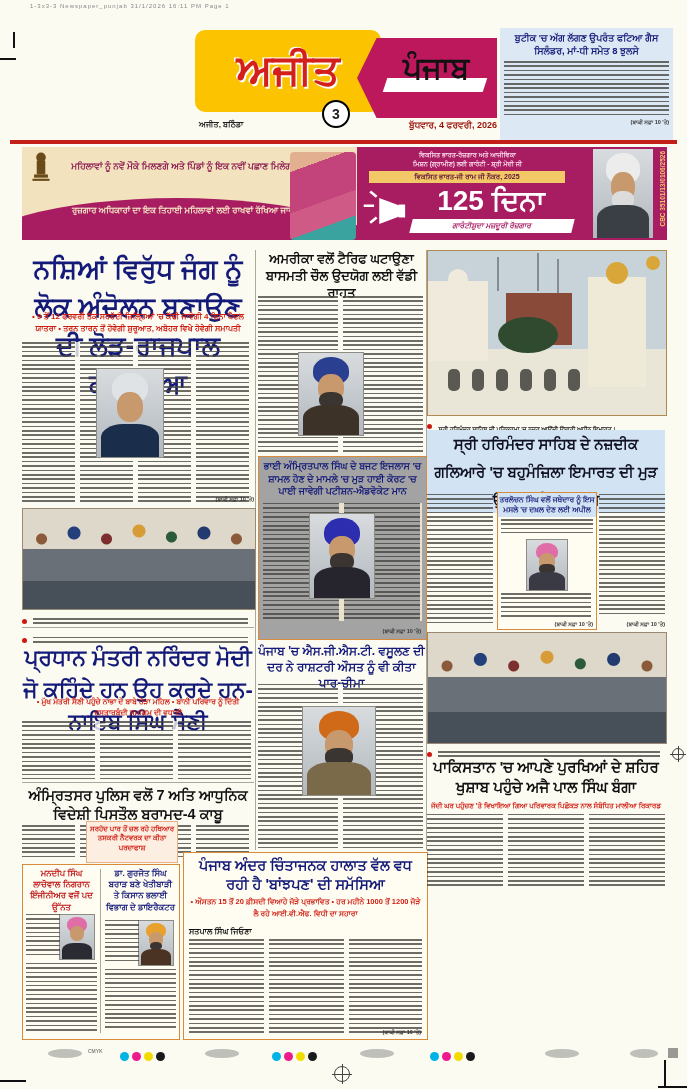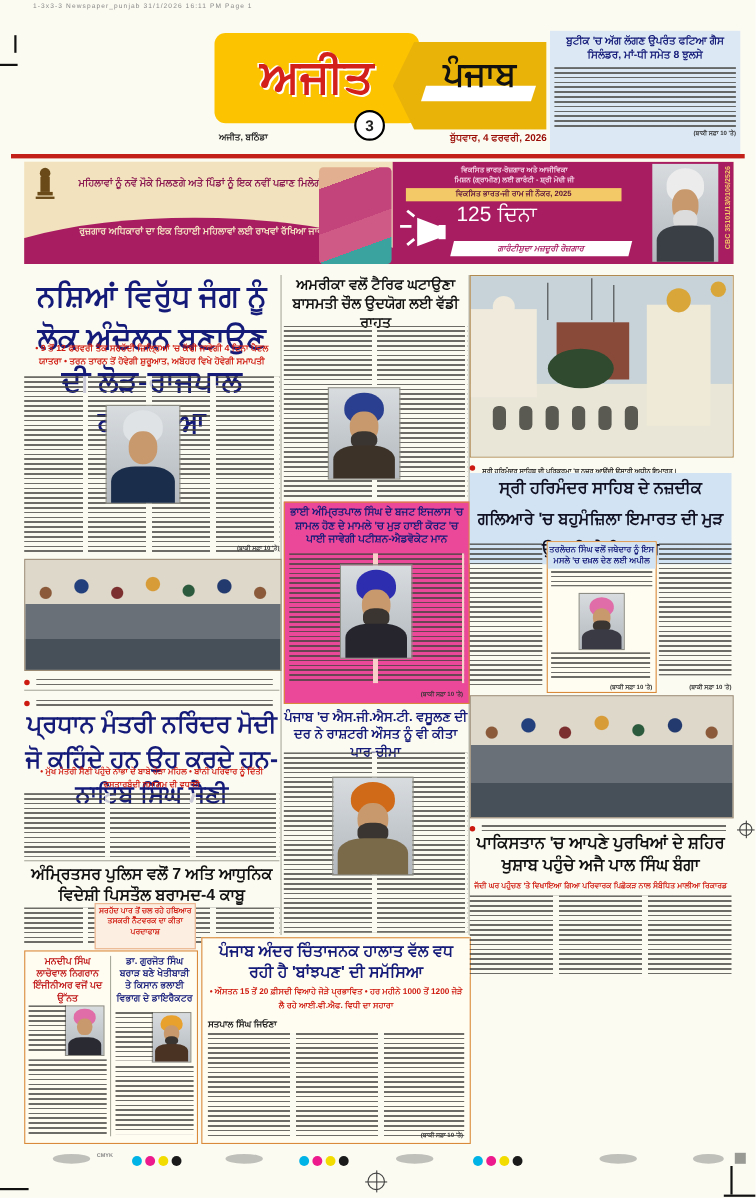--- a/index.html
+++ b/index.html
@@ -57,21 +57,21 @@
   <div class="abs brief" style="left:500px;top:28px;width:165px;height:108px">
     <div class="hd navy" style="font-size:9.5px">ਬੁਟੀਕ 'ਚ ਅੱਗ ਲੱਗਣ ਉਪਰੰਤ ਫਟਿਆ ਗੈਸ ਸਿਲੰਡਰ, ਮਾਂ-ਧੀ ਸਮੇਤ 8 ਝੁਲਸੇ</div>
     <div class="fl1" style="height:56px;margin-top:4px"></div>
     <div class="more" style="margin-top:2px">(ਬਾਕੀ ਸਫ਼ਾ 10 'ਤੇ)</div>
   </div>
 
   <div class="abs" style="left:195px;top:30px;width:302px;height:106px">
     <div class="abs" style="left:0;top:0;width:186px;height:82px;background:#fcc400;border-radius:10px">
       <div class="hd" style="font-size:42px;line-height:80px;color:#d3201a;text-shadow:1.5px 1.5px 0 #fff,-1.5px -1.5px 0 #fff">ਅਜੀਤ</div>
     </div>
-    <div class="abs" style="left:162px;top:8px;width:140px;height:80px;background:#eab308;
+    <div class="abs" style="left:162px;top:8px;width:140px;height:80px;background:#be185d;
          clip-path:polygon(0 50%,14% 0,100% 0,100% 100%,14% 100%)">
       <div class="abs" style="left:28px;top:40px;width:100px;height:14px;background:#fff;transform:skewX(-18deg)"></div>
       <div class="abs hd" style="left:24px;top:10px;width:110px;font-size:30px;color:#111">ਪੰਜਾਬ</div>
     </div>
     <div class="abs" style="left:127px;top:70px;width:24px;height:24px;border:2.5px solid #000;border-radius:50%;
          background:#fff;text-align:center;line-height:24px;font-size:14px;font-weight:bold">3</div>
     <div class="abs" style="left:4px;top:90px;font-size:8px;font-weight:bold;color:#222">ਅਜੀਤ, ਬਠਿੰਡਾ</div>
     <div class="abs" style="right:0;top:90px;font-size:9px;font-weight:bold;color:#9a1008">ਬੁੱਧਵਾਰ, 4 ਫਰਵਰੀ, 2026</div>
   </div>
 
@@ -91,21 +91,21 @@
          background:linear-gradient(160deg,#e2b090 0 18%,#c2447a 18% 55%,#cf5a86 55% 78%,#3aa3a0 78% 100%)"></div>
     <div class="abs" style="left:335px;top:0;width:310px;height:93px;background:#a81d62">
       <div class="abs hd" style="left:8px;top:4px;width:205px;font-size:6.5px;color:#f8d8ea">ਵਿਕਸਿਤ ਭਾਰਤ-ਰੋਜ਼ਗਾਰ ਅਤੇ ਆਜੀਵਿਕਾ</div>
       <div class="abs hd" style="left:8px;top:13px;width:205px;font-size:6.5px;color:#f8d8ea">ਮਿਸ਼ਨ (ਗ੍ਰਾਮੀਣ) ਲਈ ਗਾਰੰਟੀ - ਸ਼੍ਰੀ ਮੋਦੀ ਜੀ</div>
       <div class="abs hd" style="left:12px;top:24px;width:196px;height:12px;background:#f3c968;color:#5a1038;font-size:7px;line-height:12px">ਵਿਕਸਿਤ ਭਾਰਤ-ਜੀ ਰਾਮ ਜੀ ਨੌਕਰ, 2025</div>
       <svg class="abs" style="left:4px;top:42px" width="52" height="44" viewBox="0 0 40 34">
         <path d="M30 13 L14 7 L14 27 L30 21 Z" fill="#fff"></path>
         <rect x="29" y="12" width="5" height="10" fill="#fff"></rect>
         <path d="M12 6 l-5 -4 M10 13 l-8 0 M12 22 l-5 4" stroke="#fff" stroke-width="2" fill="none"></path>
       </svg>
-      <div class="abs" style="left:58px;top:38px;width:152px;font-size:19px;font-weight:normal;color:#fff;text-align:left">125 ਦਿਨਾ</div>
+      <div class="abs" style="left:58px;top:38px;width:152px;font-size:28px;font-weight:bold;color:#fff;text-align:center">125 ਦਿਨਾ</div>
       <div class="abs hd" style="left:54px;top:72px;width:162px;height:14px;background:#fff;color:#a81d62;font-size:7.5px;line-height:14px;transform:skewX(-14deg)">ਗਾਰੰਟੀਸ਼ੁਦਾ ਮਜ਼ਦੂਰੀ ਰੋਜ਼ਗਾਰ</div>
       <div class="abs portrait" style="left:236px;top:2px;width:60px;height:89px;--tc:#ececec;--bc:#3a3f46;border:none">
           <i class="pt"></i>
           <i class="pf"></i>
           <i class="pd" style="background:#dcdcdc"></i>
           <i class="pb"></i>
         </div>
       <div class="abs" style="right:1px;top:4px;writing-mode:vertical-rl;transform:rotate(180deg);font-size:6.5px;font-weight:bold;color:#f3c968">CBC 35101/13/0106/2526</div>
     </div>
   </div>
@@ -170,21 +170,21 @@
     </div>
   </div>
   <div class="abs fl" style="left:258px;top:296px;width:167px;height:156px;--cw:85px"></div>
   <div class="abs portrait" style="left:298px;top:352px;width:64px;height:82px;--tc:#2a3f8f;--bc:#3c3228">
       <i class="pt"></i>
       <i class="pf"></i>
       <i class="pd"></i>
       <i class="pb"></i>
     </div>
 
-  <div class="abs obox" style="left:258px;top:456px;width:167px;height:182px;background:#ec4899">
+  <div class="abs obox" style="left:258px;top:456px;width:167px;height:182px;background:#a3a3a3">
     <div class="hd navy" style="font-size:9.5px;padding:3px 3px 0">ਭਾਈ ਅੰਮ੍ਰਿਤਪਾਲ ਸਿੰਘ ਦੇ ਬਜਟ ਇਜਲਾਸ 'ਚ ਸ਼ਾਮਲ ਹੋਣ ਦੇ ਮਾਮਲੇ 'ਚ ਮੁੜ ਹਾਈ ਕੋਰਟ 'ਚ ਪਾਈ ਜਾਵੇਗੀ ਪਟੀਸ਼ਨ-ਐਡਵੋਕੇਟ ਮਾਨ</div>
     <div class="abs fl" style="left:4px;top:46px;width:159px;height:118px;--cw:81px;--bg:#fdf5d8"></div>
     <div class="abs portrait" style="left:50px;top:56px;width:64px;height:84px;--tc:#2d2db0;--bc:#26242c">
         <i class="pt"></i>
         <i class="pf"></i>
         <i class="pd"></i>
         <i class="pb"></i>
       </div>
     <div class="abs more" style="right:5px;bottom:4px;width:100px">(ਬਾਕੀ ਸਫ਼ਾ 10 'ਤੇ)</div>
   </div>

